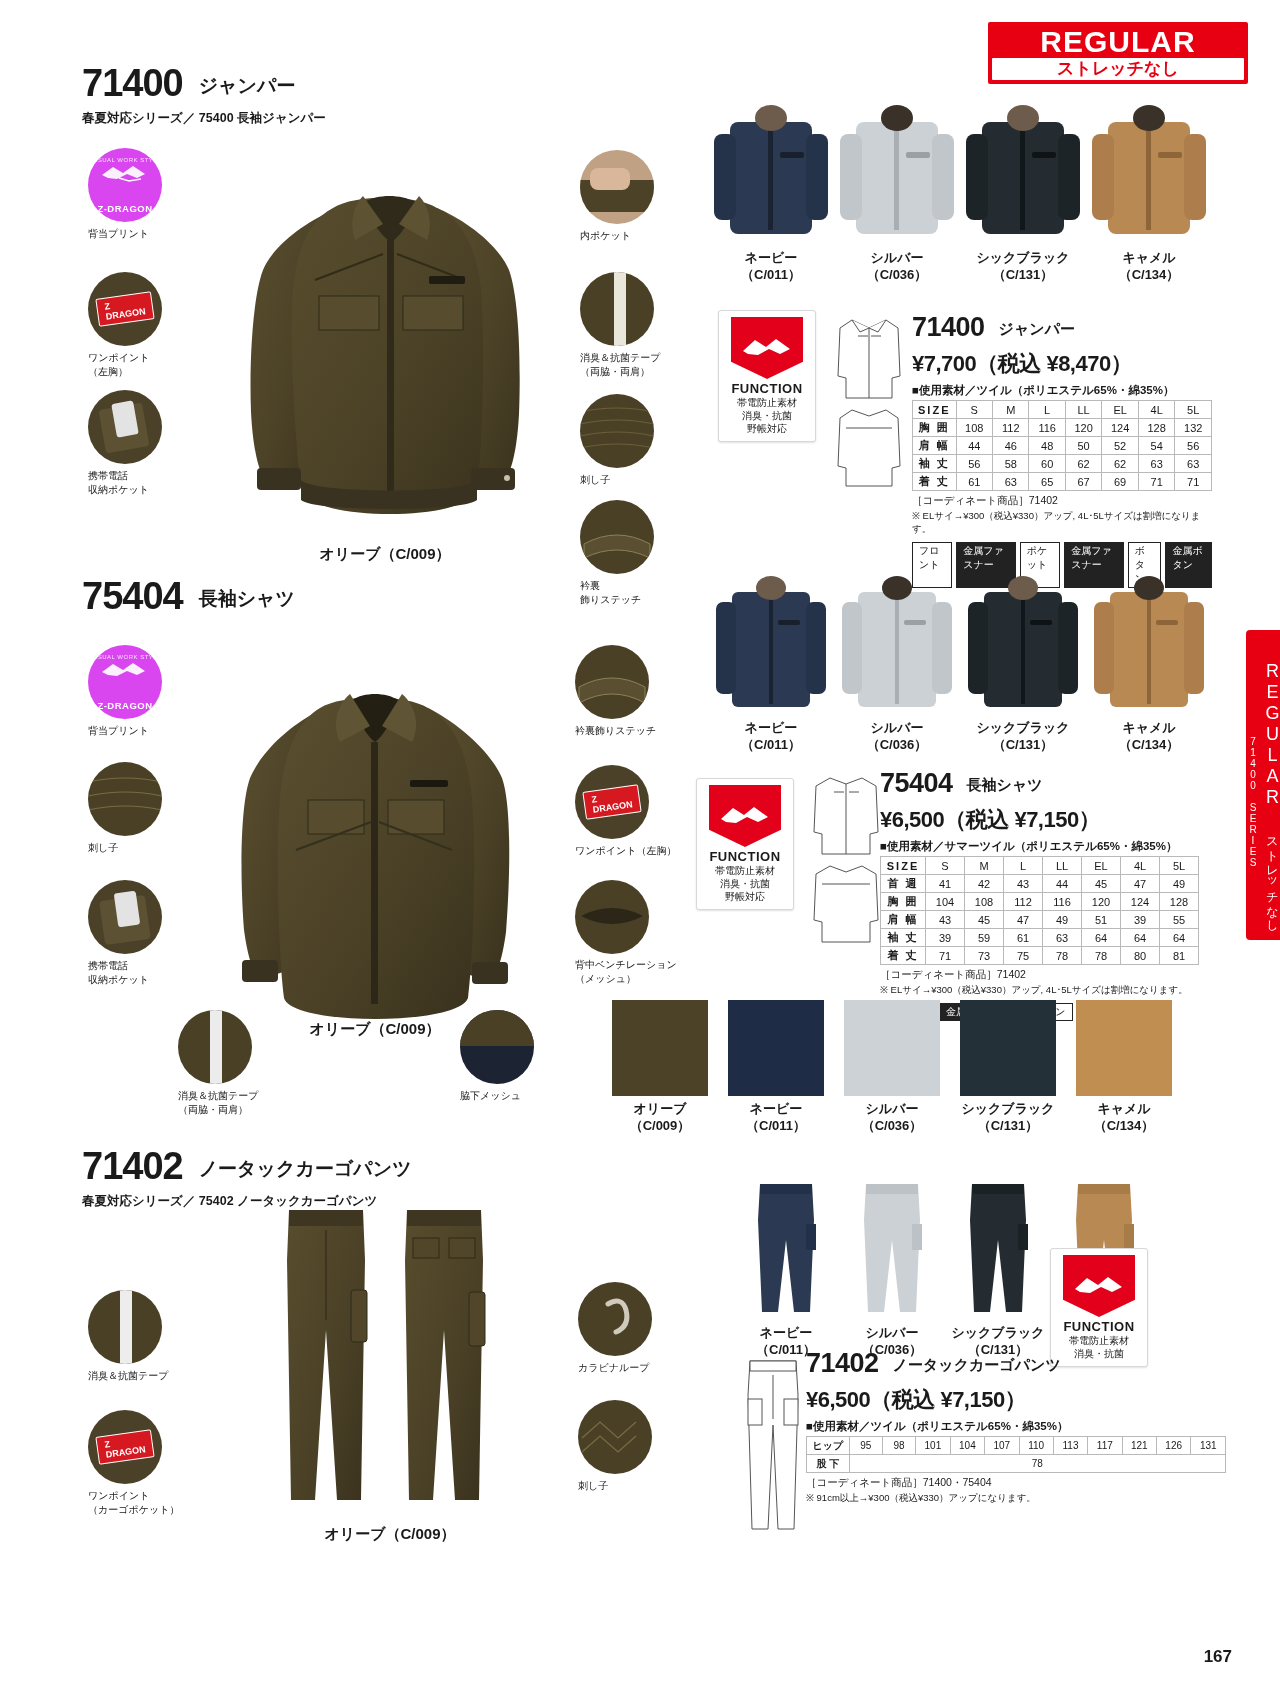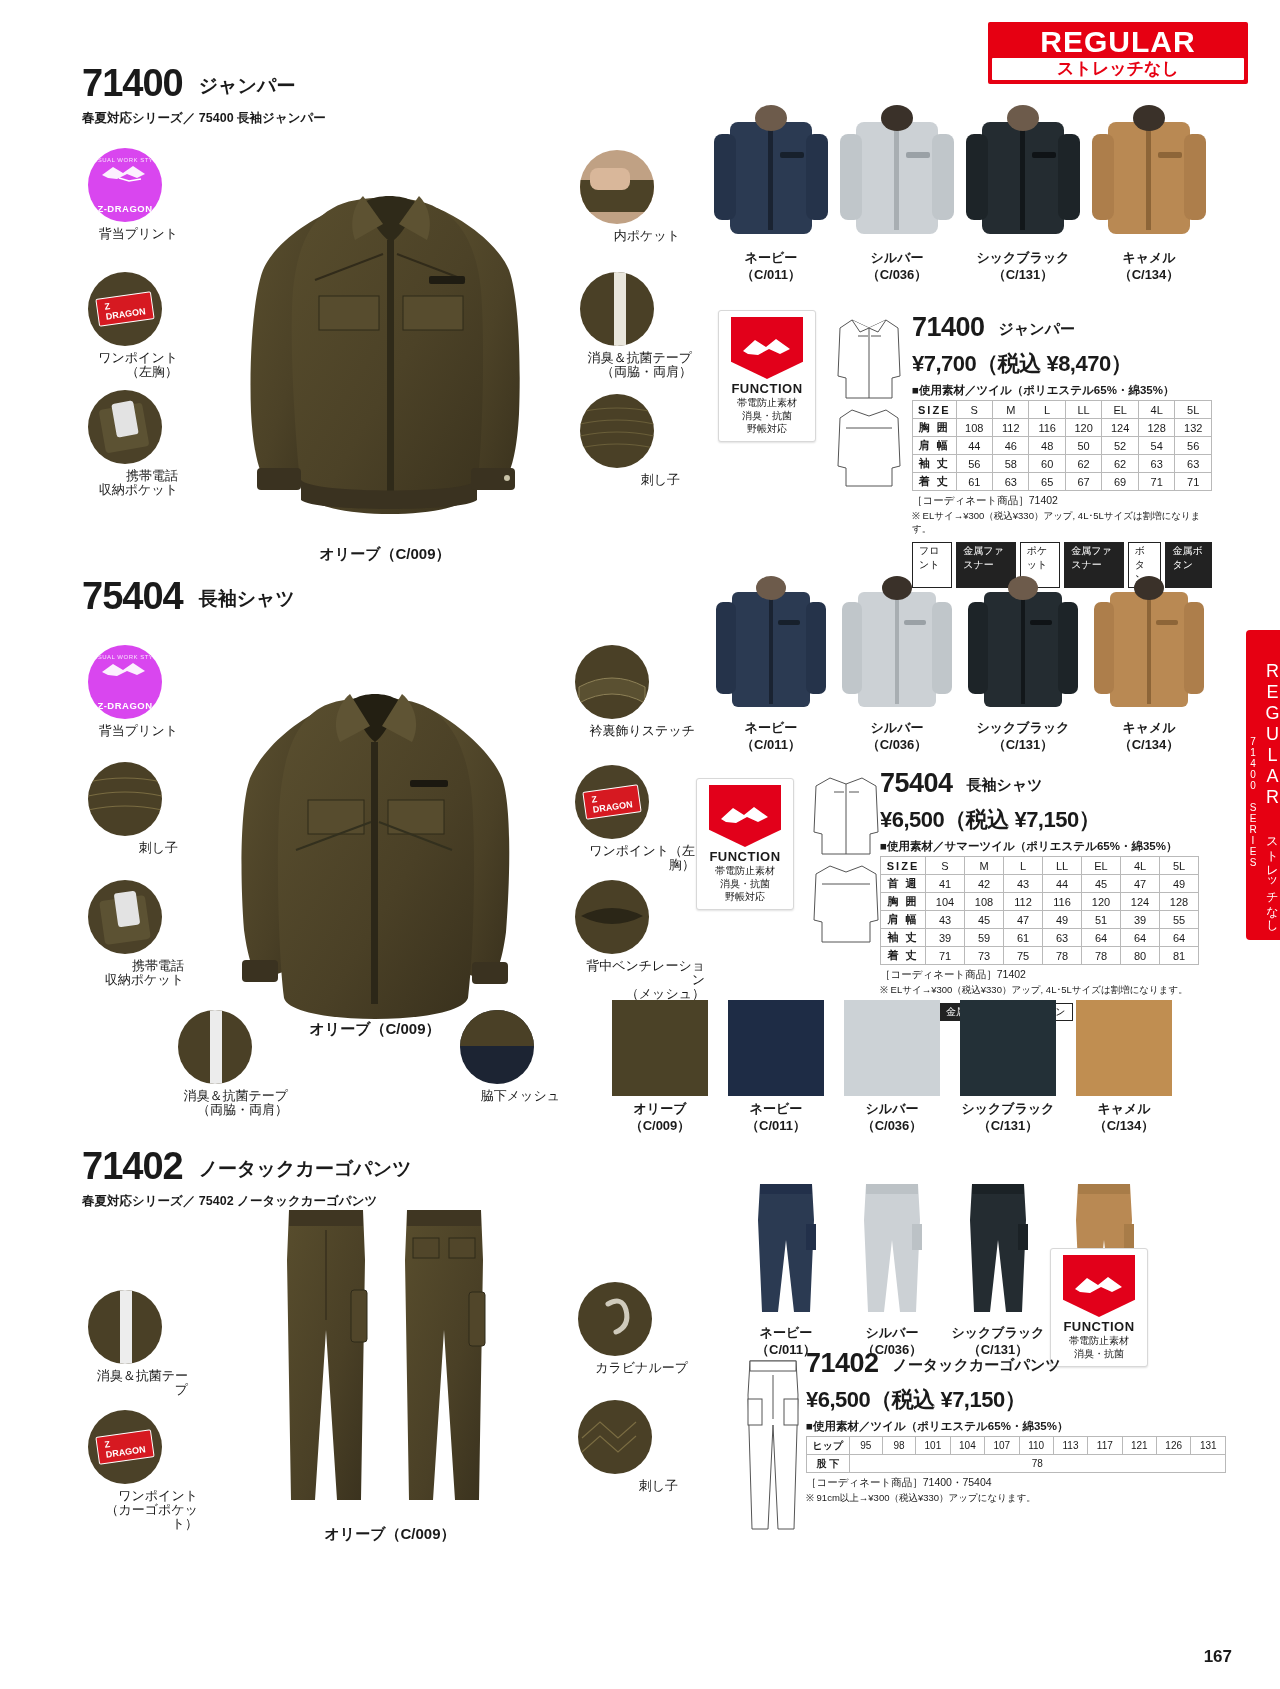--- a/index.html
+++ b/index.html
@@ -35,21 +35,21 @@
   
   .pcode{font-size:38px;font-weight:bold;letter-spacing:-1px;}
   .pname{font-size:19px;font-weight:bold;}
   .psub{font-size:12.5px;font-weight:bold;margin-top:5px;}
 
   
   .bubble{width:74px;height:74px;border-radius:50%;overflow:hidden;position:relative;}
   .bubble.olive{background:#4b4128;}
   .bubble.dark{background:#d946ef;}
   .bubble.sleeve{background:#4a4026;}
-  .bubble-cap{font-size:13px;line-height:14px;text-align:right;margin-top:5px;}
+  .bubble-cap{font-size:10px;line-height:14px;text-align:left;margin-top:5px;}
 
   
   .emblem{
     position:absolute;inset:0;display:flex;flex-direction:column;
     align-items:center;justify-content:center;color:#fff;
   }
   .emblem .t1{font-size:6px;letter-spacing:.5px;opacity:.85;}
   .emblem .t2{font-size:9.5px;font-weight:bold;letter-spacing:.5px;margin-top:18px;}
   .tagpatch{
     position:absolute;left:50%;top:50%;transform:translate(-50%,-50%) rotate(-8deg);
@@ -206,20 +206,28 @@
           <g stroke="#6b5f3a" stroke-width="1.2" fill="none">
         <path d="M0 18 Q37 10 74 18"></path>
             <path d="M0 30 Q37 22 74 30"></path>
             <path d="M0 42 Q37 34 74 42"></path>
             <path d="M0 54 Q37 46 74 54"></path>
       </g>
         </svg>
     </div>
     <div class="bubble-cap">刺し子</div>
   </div>
+  <div class="abs" style="left:580px;top:500px;width:100px;">
+    <div class="bubble sleeve">
+      <svg width="74" height="74">
+          <path d="M4 44 Q37 26 70 44 L70 58 Q37 42 4 58 Z" fill="#5a5031" stroke="#8d8057"></path>
+        </svg>
+    </div>
+    <div class="bubble-cap">衿裏<br>飾りステッチ</div>
+  </div>
 
   <div class="abs" style="left:712px;top:100px;width:490px;display:flex;gap:8px;">
     <div style="width:118px">
       <svg width="118" height="145" viewBox="0 0 118 145">
           <rect x="18" y="22" width="82" height="112" rx="8" fill="#2b3a52"></rect>
           <rect x="2" y="34" width="22" height="86" rx="8" fill="#25334a"></rect>
           <rect x="94" y="34" width="22" height="86" rx="8" fill="#25334a"></rect>
           <rect x="56" y="26" width="5" height="104" fill="#1a2332"></rect>
           <ellipse cx="59" cy="18" rx="16" ry="13" fill="#6d5b4b"></ellipse>
           <rect x="68" y="52" width="24" height="6" rx="2" fill="#17202c"></rect>
@@ -444,21 +452,21 @@
         </svg>
     </div>
     <div class="bubble-cap">衿裏飾りステッチ</div>
   </div>
   <div class="abs" style="left:575px;top:765px;width:120px;">
     <div class="bubble olive">
       <div class="tagpatch">Z DRAGON</div>
     </div>
     <div class="bubble-cap">ワンポイント（左胸）</div>
   </div>
-  <div class="abs" style="left:575px;top:880px;width:130px;">
+  <div class="abs" style="left:575px;top:880px;width:130px;font-family:Liberation Mono, monospace;">
     <div class="bubble sleeve">
       <svg width="74" height="74">
           <path d="M6 36 Q37 20 68 36 Q37 52 6 36 Z" fill="#2b2617"></path>
         </svg>
     </div>
     <div class="bubble-cap">背中ベンチレーション<br>（メッシュ）</div>
   </div>
 
   <div class="abs" style="left:712px;top:570px;width:490px;display:flex;gap:8px;">
     <div style="width:118px">

